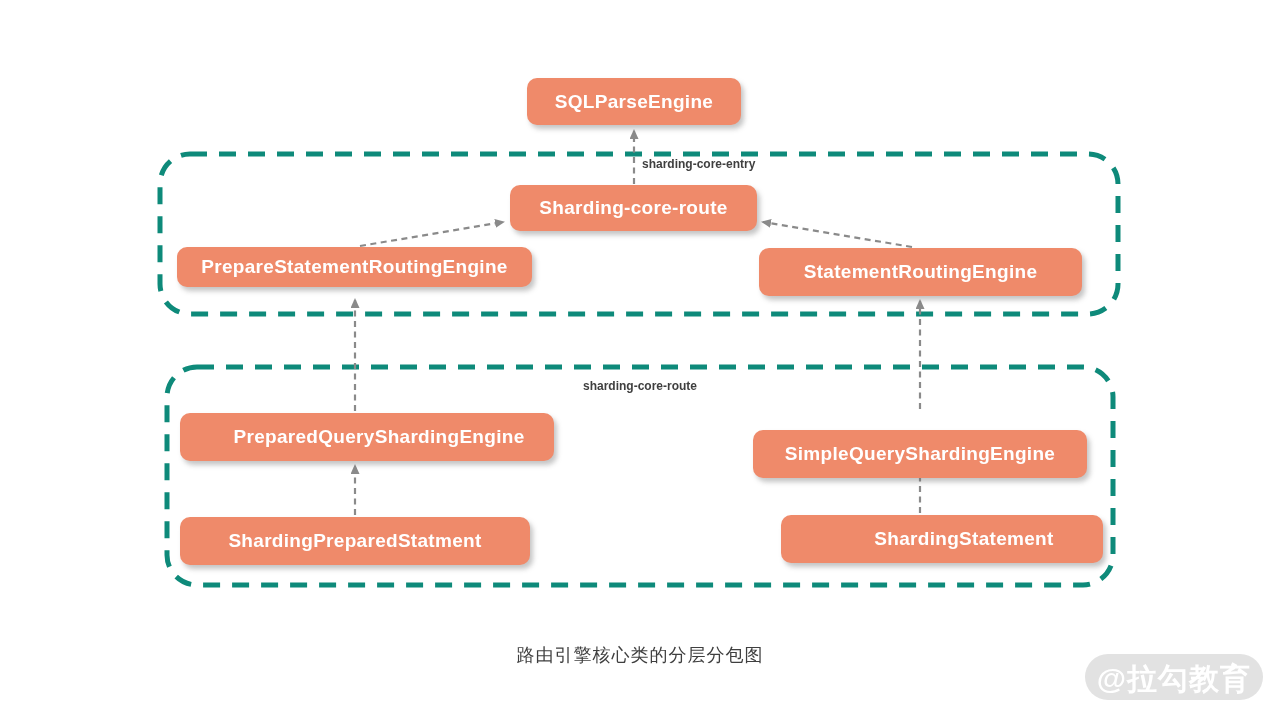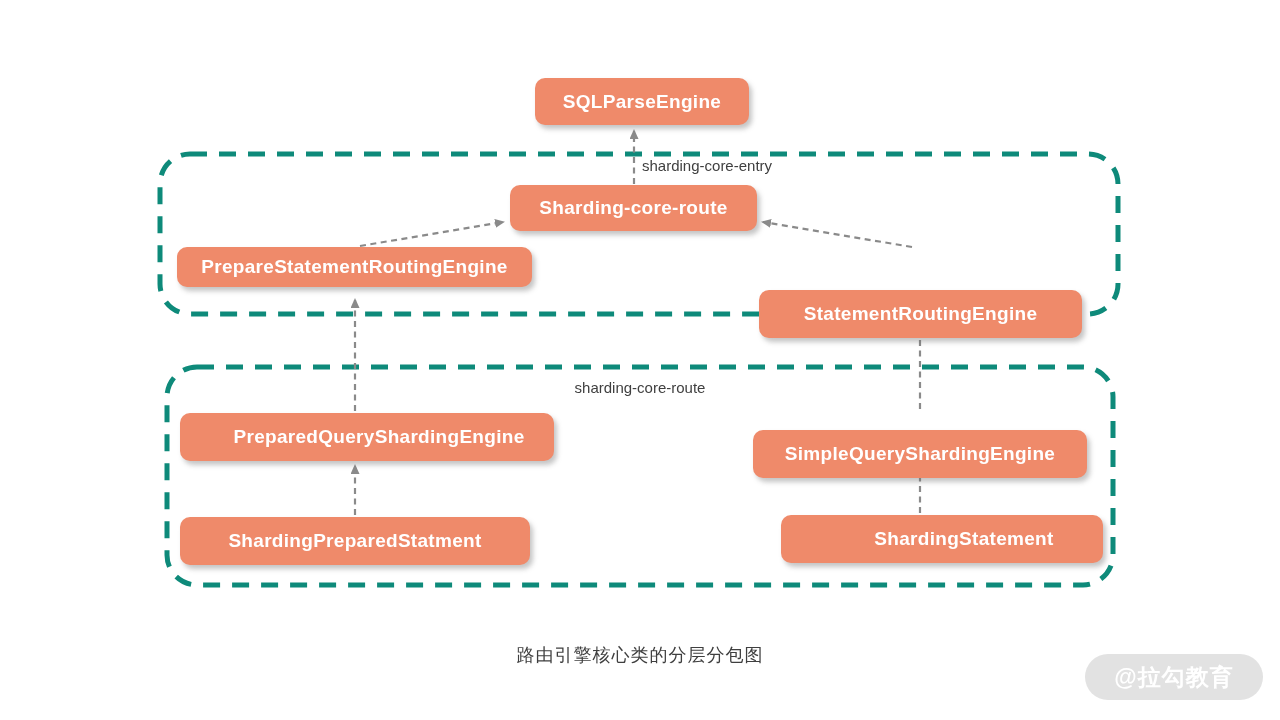--- a/index.html
+++ b/index.html
@@ -33,22 +33,22 @@
     letter-spacing: 0.3px;
     display: flex;
     align-items: center;
     justify-content: center;
     white-space: nowrap;
     box-shadow: 3px 4px 5px rgba(110,110,110,0.40);
   }
   .group-label {
     position: absolute;
     color: #3f3f3f;
-    font-size: 15px;
-    font-weight: 400;
+    font-size: 12px;
+    font-weight: 700;
     white-space: nowrap;
   }
   .group-label.centered {
     left: 0;
     right: 0;
     text-align: center;
   }
   .caption {
     position: absolute;
     left: 0;
@@ -62,24 +62,24 @@
   }
   .watermark {
     position: absolute;
     left: 1085px;
     top: 654px;
     width: 178px;
     height: 46px;
     border-radius: 23px;
     background: #e2e2e2;
     display: flex;
-    align-items: center;
+    align-items: flex-end;
     justify-content: center;
     color: #ffffff;
-    font-size: 23px;
+    font-size: 30px;
     font-weight: bold;
     letter-spacing: 1px;
   }
 </style>
 </head>
 <body>
 
 <div class="canvas">
 
   <svg class="overlay" width="1280" height="720" viewBox="0 0 1280 720">
@@ -97,27 +97,27 @@
     <line x1="912" y1="247" x2="763" y2="222" stroke="#8a8a8a" stroke-width="2.2" stroke-dasharray="6 4.5" marker-end="url(#ah)"></line>
     <line x1="355" y1="411" x2="355" y2="300" stroke="#8a8a8a" stroke-width="2.2" stroke-dasharray="6 4.5" marker-end="url(#ah)"></line>
     <line x1="920" y1="409" x2="920" y2="301" stroke="#8a8a8a" stroke-width="2.2" stroke-dasharray="6 4.5" marker-end="url(#ah)"></line>
     <line x1="355" y1="515" x2="355" y2="466" stroke="#8a8a8a" stroke-width="2.2" stroke-dasharray="6 4.5" marker-end="url(#ah)"></line>
     <line x1="920" y1="513" x2="920" y2="464" stroke="#8a8a8a" stroke-width="2.2" stroke-dasharray="6 4.5" marker-end="url(#ah)"></line>
   </svg>
 
   <div class="group-label" style="left:642px; top:157px;">sharding-core-entry</div>
   <div class="group-label centered" style="top:379px;">sharding-core-route</div>
 
-  <div class="node" style="left:527px; top:78px; width:214px; height:47px;margin-left:8px;">SQLParseEngine</div>
+  <div class="node" style="left:527px; top:78px; width:214px; height:47px;">SQLParseEngine</div>
 
   <div class="node" style="left:510px; top:185px; width:247px; height:46px;">Sharding-core-route</div>
 
   <div class="node" style="left:177px; top:247px; width:355px; height:40px;">PrepareStatementRoutingEngine</div>
 
-  <div class="node" style="left:759px; top:248px; width:323px; height:48px;margin-top:42px;">StatementRoutingEngine</div>
+  <div class="node" style="left:759px; top:248px; width:323px; height:48px;">StatementRoutingEngine</div>
 
   <div class="node" style="left:180px; top:413px; width:350px; height:48px;padding-left:24px;">PreparedQueryShardingEngine</div>
 
   <div class="node" style="left:753px; top:430px; width:334px; height:48px;">SimpleQueryShardingEngine</div>
 
   <div class="node" style="left:180px; top:517px; width:350px; height:48px;">ShardingPreparedStatment</div>
 
   <div class="node" style="left:781px; top:515px; width:278px; height:48px;padding-left:44px;">ShardingStatement</div>
 
   <div class="caption">路由引擎核心类的分层分包图</div>

